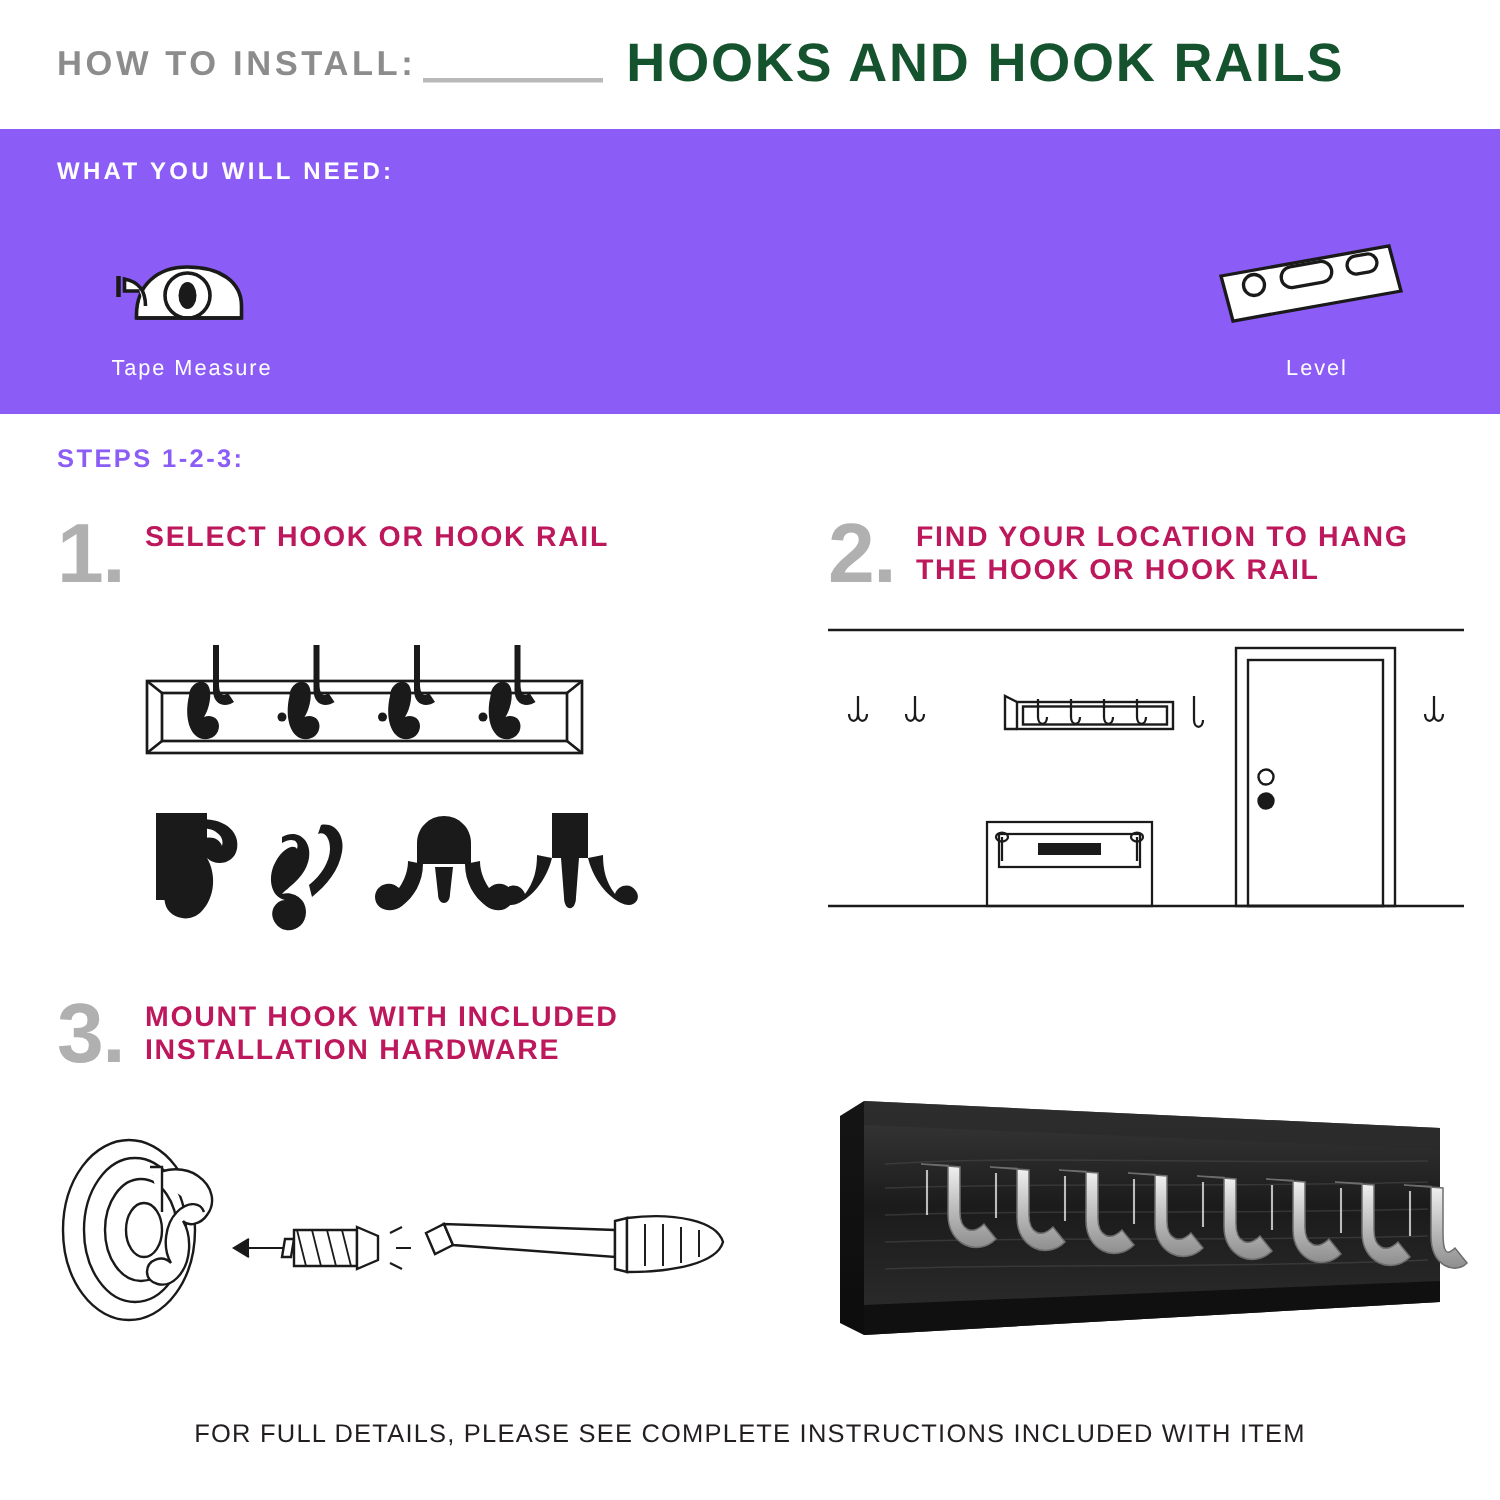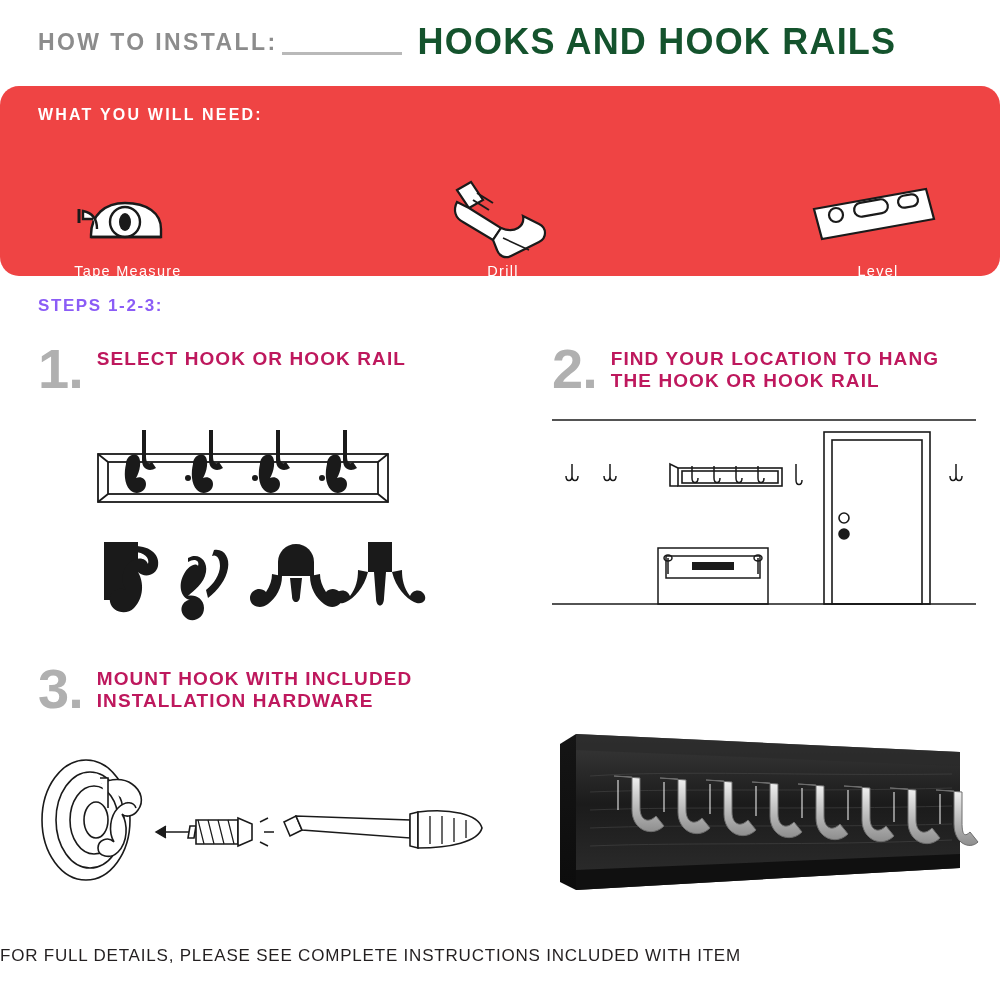--- a/index.html
+++ b/index.html
@@ -31,30 +31,29 @@
   }
   .header-title{
     margin-left:16px;
     font-size:36px;font-weight:bold;letter-spacing:1.2px;
     color:#14532d;white-space:nowrap;
   }
 
   
   .band{
     position:absolute;left:0;top:86px;width:1000px;height:190px;
-    background:#ef4444;
-    border-radius:19px;
+    background:#8b5cf6;
   }
   .band-title{
     position:absolute;left:38px;top:20px;
     color:#ffffff;font-size:16px;font-weight:bold;letter-spacing:2.2px;
   }
   .tools{
-    position:absolute;left:38px;top:64px;width:930px;height:130px;
-    display:flex;justify-content:space-between;align-items:flex-end;
+    position:absolute;left:38px;top:52px;width:930px;height:130px;
+    display:flex;justify-content:space-between;align-items:center;
   }
   .tool{width:180px;text-align:center;}
   .tool .art{height:84px;display:flex;align-items:center;justify-content:center;}
   .tool .cap{
     color:#ffffff;font-size:14.5px;letter-spacing:1.3px;line-height:1.25;
     margin-top:2px;
   }
 
   
   .steps-label{
@@ -84,21 +83,21 @@
 
   .step3{position:absolute;left:38px;top:668px;width:470px;}
   .step3-row{display:flex;align-items:flex-start;}
   .step3-row .step-num{margin-right:14px;position:relative;top:-4px;}
   .step3-art{position:relative;margin-top:20px;}
 
   .photo{position:absolute;left:540px;top:718px;width:440px;height:190px;}
 
   
   .footer{
-    position:absolute;left:0;top:946px;width:1000px;text-align:left;
+    position:absolute;left:0;top:946px;width:1000px;text-align:center;
     font-size:17px;letter-spacing:0.8px;color:#231f20;
   }
   svg{display:block;}
 </style>
 </head>
 <body>
 
 <div class="page">
 
   <div class="header">
@@ -122,35 +121,20 @@
               <path d="M18 58 L88 58"></path>
               <path d="M24 50 C24 40, 20 34, 10 32 L10 40 L20 40" fill="#fff"></path>
               <path d="M6 30 L6 44" stroke-width="3"></path>
             </g>
           </svg>
         </div>
         <div class="cap">Tape Measure</div>
       </div>
 
 
-      <div class="tool">
-        <div class="art">
-          <svg width="120" height="84" viewBox="0 0 120 84">
-            <g fill="#fff" stroke="#1a1a1a" stroke-width="2.2">
-              <path d="M14 14 L28 6 L40 24 L26 32 Z"></path>
-              <path d="M34 17 L50 27" stroke-width="2"></path>
-              <path d="M30 24 L46 34" stroke-width="2"></path>
-              <path d="M26 32 L58 52 L50 64 L20 46 C12 42, 10 34, 14 26 Z"></path>
-              <path d="M58 52 C72 58, 82 50, 80 40 L96 48 C104 52, 104 62, 96 66 L68 80 C62 83, 56 80, 54 74 L50 64 Z"></path>
-              <path d="M60 62 L86 74" stroke-width="1.6"></path>
-            </g>
-          </svg>
-        </div>
-        <div class="cap">Drill</div>
-      </div>
 
       <div class="tool">
         <div class="art">
           <svg width="140" height="78" viewBox="0 0 140 78">
             <g fill="#fff" stroke="#1a1a1a" stroke-width="2.2">
               <path d="M6 30 L118 10 L126 40 L14 60 Z"></path>
               <circle cx="28" cy="36" r="7"></circle>
               <rect x="46" y="22" width="34" height="14" rx="7" transform="rotate(-10 63 29)"></rect>
               <rect x="90" y="16" width="20" height="12" rx="6" transform="rotate(-10 100 22)"></rect>
             </g>

